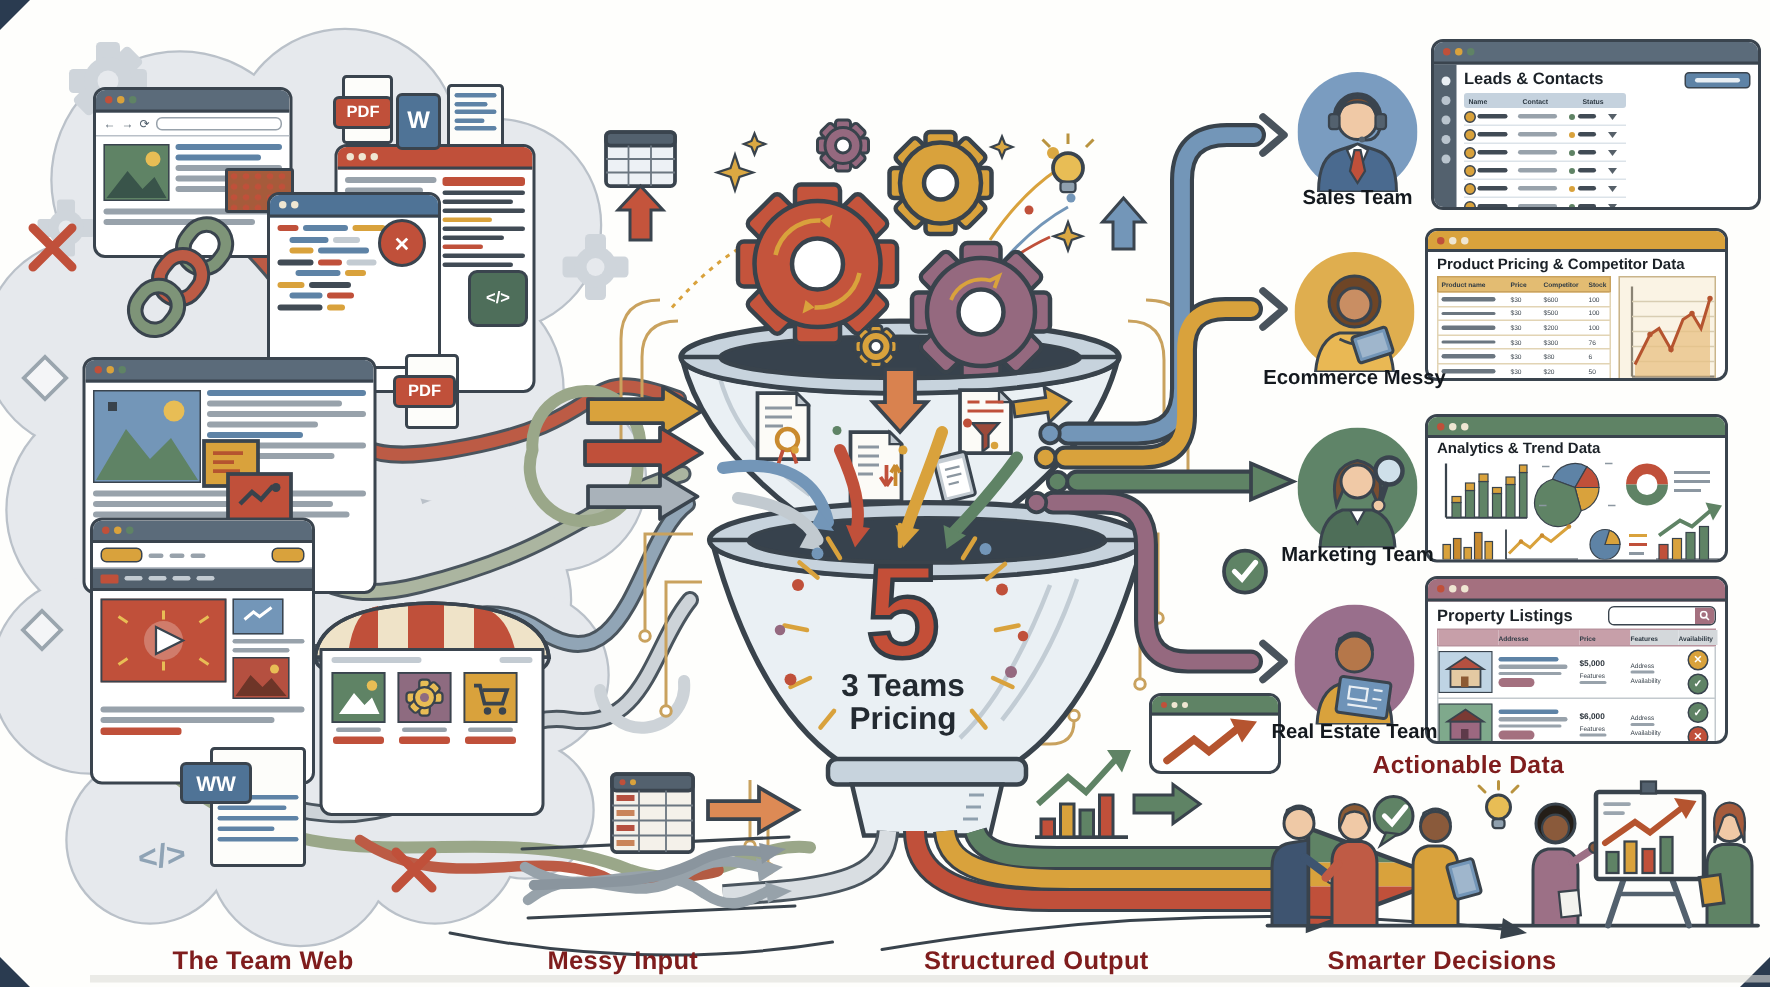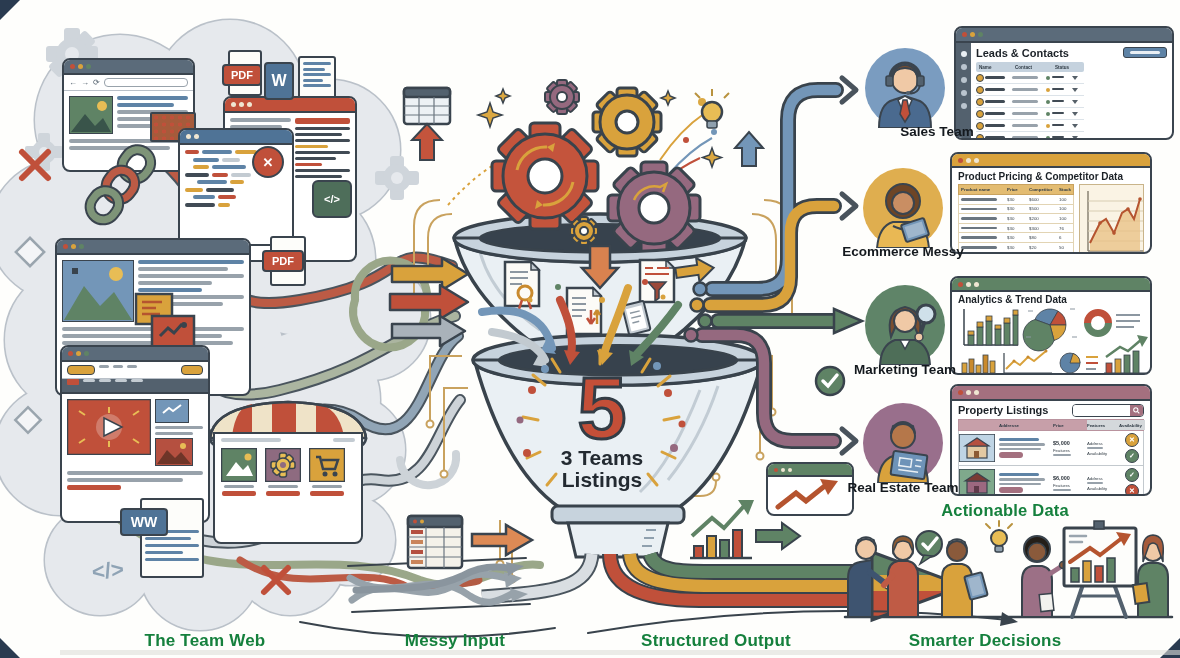--- a/index.html
+++ b/index.html
@@ -11,23 +11,23 @@
   
   .win{position:absolute;background:#fff;border:2.5px solid #3A444E;border-radius:8px;overflow:hidden;box-sizing:border-box;z-index:2}
   .tbar{display:flex;align-items:center;gap:3px;padding:0 6px;border-bottom:2px solid #3A444E;height:13px;flex:none}
   .tb-slate{background:#5B6B7A}.tb-red{background:#C0503A}.tb-blue{background:#4F7396}
   .tb-gold{background:#D9A23C}.tb-green{background:#5F8365}.tb-mauve{background:#A4707F}
   .dot{width:5px;height:5px;border-radius:50%;flex:none}
   .d-red{background:#C0503A}.d-gold{background:#D9A23C}.d-green{background:#5F8365}.d-cream{background:#EFE6D2}
   .bar{height:4px;border-radius:2px;background:#98A2AB}
   .bb{background:#5E83A6}.br{background:#C0503A}.bg{background:#D9A23C}.bd{background:#414B55}.bl{background:#C3CBD2}
   .col{display:flex;flex-direction:column;gap:3px}
-  .row{display:flex;gap:4px;}
+  .row{display:flex;gap:4px;align-items:center}
   .pad{padding:5px}
-  .lbl{position:absolute;font-weight:bold;color:#15803d;text-align:center;z-index:3;font-size:17px;letter-spacing:.2px}
+  .lbl{position:absolute;font-weight:bold;color:#7f1d1d;z-index:3;font-size:17px;letter-spacing:.2px}
   .badge{position:absolute;display:flex;align-items:center;justify-content:center;font-weight:bold;color:#fff;border:2.5px solid #3A444E;border-radius:4px;z-index:3;box-sizing:border-box}
   .docic{position:absolute;background:#FDFDFA;border:2.5px solid #3A444E;border-radius:3px;z-index:2;box-sizing:border-box;padding:4px 3px}
   .title{position:absolute;left:250px;top:12px;width:680px;text-align:center;font-size:34px;font-weight:bold;color:#D7A13E;z-index:3}
   .funneltext{position:absolute;left:520px;top:368px;width:164px;text-align:center;z-index:3}
   .big5{font-size:88px;line-height:.9;font-weight:bold;color:#C44F38;-webkit-text-stroke:3px #333D46}
   .cap{font-size:21px;font-weight:bold;color:#232A31;line-height:1.05}
   .teamlbl{position:absolute;font-weight:bold;color:#14191E;font-size:13.5px;text-align:center;z-index:3;width:140px}
   .avatar{position:absolute;z-index:2}
   
   .card{position:absolute;background:#fff;border:2.5px solid #3A444E;border-radius:8px;box-sizing:border-box;z-index:2;display:flex;flex-direction:column;overflow:hidden}
@@ -798,21 +798,21 @@
         <div class="bar bb" style="height:3px;width:70%"></div>
         <div class="bar bb" style="height:3px"></div>
       </div>
 </div>
 <div class="badge" style="left:120px;top:508px;width:48px;height:28px;background:#4F7396;font-size:14px">WW</div>
 <div class="abs" style="left:92px;top:558px;font-size:22px;font-weight:bold;color:#8FA3B5;z-index:2;transform:rotate(-6deg)">&lt;/&gt;</div>
 
 <div class="funneltext">
   <div class="big5">5</div>
   <div class="cap">3 Teams</div>
-  <div class="cap">Listings</div>
+  <div class="cap">Pricing</div>
 </div>
 
 <div class="win" style="left:766px;top:462px;width:88px;height:54px">
   <div class="tbar tb-green" style="height:11px">
         <span class="dot d-red" style="width:4px;height:4px"></span>
         <span class="dot d-cream" style="width:4px;height:4px"></span>
         <span class="dot d-cream" style="width:4px;height:4px"></span>
       </div>
   <svg width="84" height="36">
         <path d="M10,30 L28,16 L38,24 L58,8" stroke="#B5542F" stroke-width="5" fill="none" stroke-linecap="round"></path>
@@ -828,21 +828,21 @@
     <path d="M38,52 h4 l3,14 -5,8 -5,-8 z" fill="#C0503A" stroke="#3A444E" stroke-width="1.5"></path>
     <circle cx="40" cy="32" r="13" fill="#F0C9A6" stroke="#3A444E" stroke-width="2"></circle>
     <path d="M27,30 A13 13 0 0 1 53,30 L50,23 Q40,17 30,23 Z" fill="#7A4E30" stroke="#3A444E" stroke-width="2"></path>
     <path d="M25,30 A15 15 0 0 1 55,30" fill="none" stroke="#3A444E" stroke-width="3"></path>
     <rect x="21" y="28" width="7" height="10" rx="2" fill="#53616E" stroke="#3A444E" stroke-width="1.5"></rect>
     <rect x="52" y="28" width="7" height="10" rx="2" fill="#53616E" stroke="#3A444E" stroke-width="1.5"></rect>
     <path d="M55,38 Q52,47 43,45" fill="none" stroke="#3A444E" stroke-width="2"></path>
         <circle cx="43" cy="45" r="2" fill="#53616E"></circle>
   </svg>
 </div>
-<div class="teamlbl" style="left:867px;top:124px">Sales Team</div>
+<div class="teamlbl" style="left:835px;top:124px">Sales Team</div>
 
 <div class="avatar" style="left:863px;top:168px">
   <svg width="80" height="80">
         <circle cx="40" cy="40" r="40" fill="#DFAE4F"></circle>
     <circle cx="40" cy="33" r="17" fill="#6E4526" stroke="#3A444E" stroke-width="2"></circle>
     <circle cx="40" cy="35" r="11" fill="#C98E63" stroke="#3A444E" stroke-width="2"></circle>
     <path d="M14,80 Q16,58 30,54 L50,54 Q64,58 66,80 Z" fill="#E9B854" stroke="#3A444E" stroke-width="2"></path>
     <path d="M30,58 Q42,64 50,60" fill="none" stroke="#3A444E" stroke-width="2"></path>
     <g transform="translate(52,62) rotate(-18)">
           <rect x="-12" y="-9" width="24" height="18" rx="2" fill="#7396B8" stroke="#3A444E" stroke-width="2"></rect>

